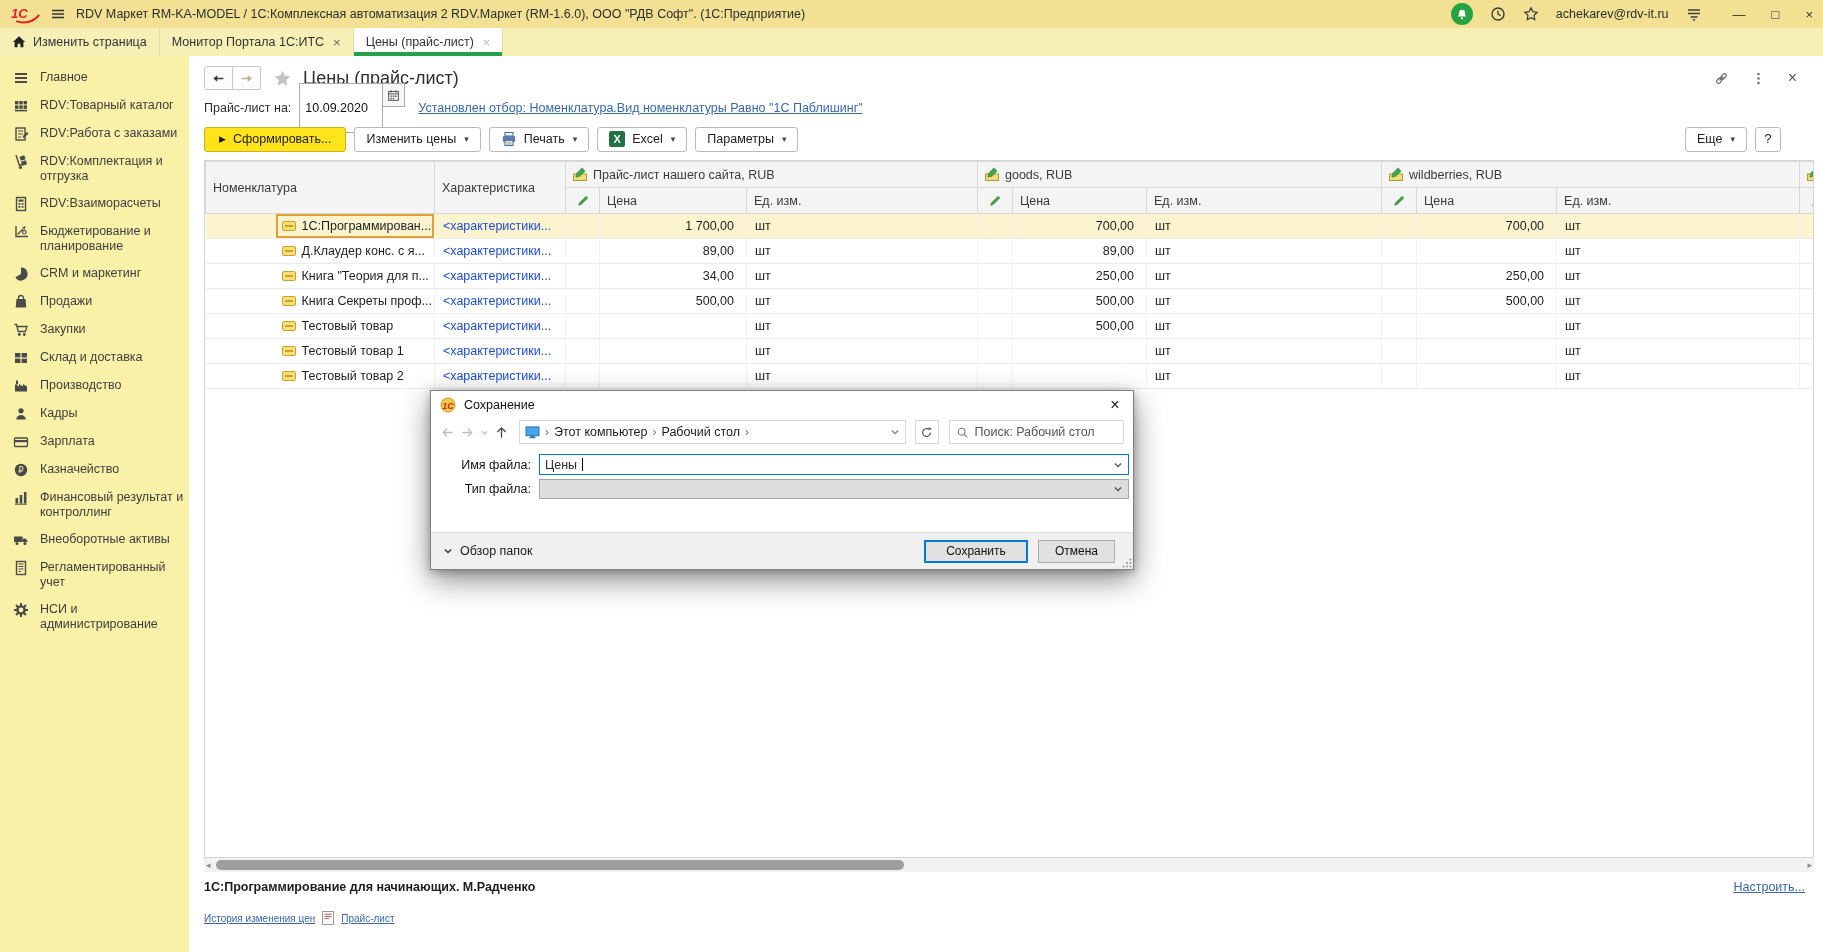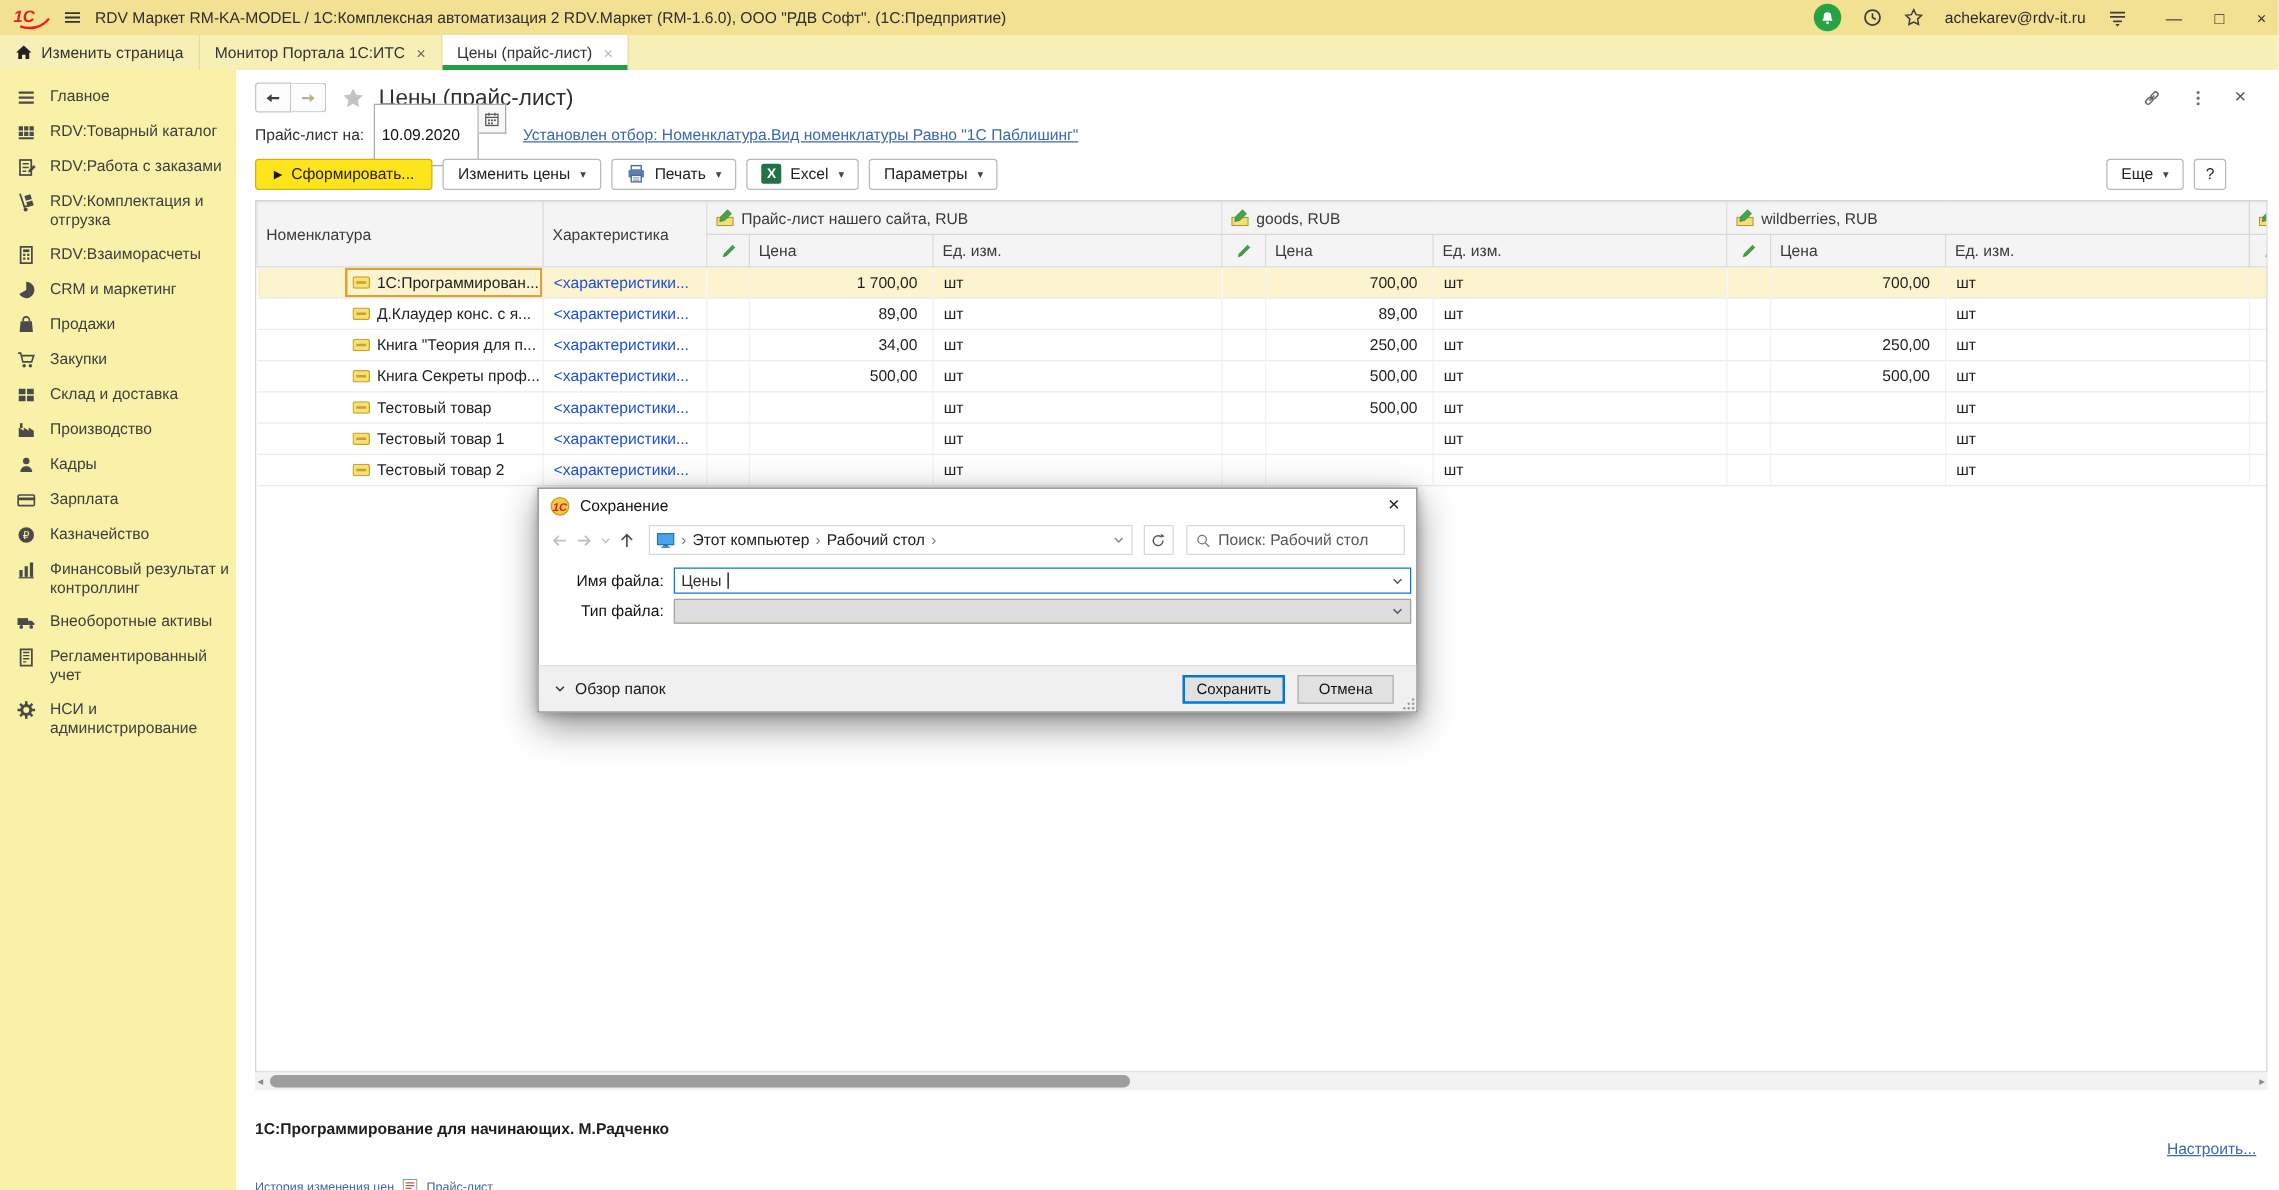--- a/index.html
+++ b/index.html
@@ -86,21 +86,21 @@
   .grid td.char{color:#1d4ed8;}
   .grid td.price{text-align:right;padding-right:12px;}
   .grid tr.sel td{background:#FCF3CF;margin-top:48px;}
 
   
   .hscroll{margin-left:15px;width:1610px;height:14px;background:#F2F2F2;position:relative;margin-top:0;display:flex;align-items:center;justify-content:space-between;padding:0 2px;box-sizing:border-box;}
   .hs-arrow{font-size:9px;color:#8a8a8a;line-height:1;}
   .hs-thumb{position:absolute;left:12px;width:688px;top:2px;bottom:2px;background:#9E9E9E;border-radius:7px;cursor:pointer;}
   .status-row{display:flex;align-items:center;margin:8px 10px 0 15px;font-size:12.5px;}
   .status-row b{font-weight:bold;color:#1d1d1d;}
-  .status-row a{margin-left:auto;margin-right:8px;margin-top:32px;}
+  .status-row a{margin-left:auto;margin-right:8px;}
   .links-row{display:flex;align-items:center;gap:7px;margin:17px 10px 0 15px;font-size:10px;}
   .doc-ic{width:12px;height:14px;}
 
   
   .dialog{position:absolute;left:430px;top:390px;width:704px;height:180px;background:#fff;border:1px solid #7F7F7F;
           box-shadow:0 10px 28px rgba(0,0,0,.45), 0 2px 8px rgba(0,0,0,.25);z-index:50;font-size:12.5px;box-sizing:border-box;}
   .dlg-title{height:27px;display:flex;align-items:center;gap:8px;padding:0 3px 0 9px;}
   .dlg-title .ic{width:16px;height:16px;}
   .dlg-title-text{font-size:12.5px;color:#111;}
   .dlg-close{margin-left:auto;width:30px;height:24px;display:flex;align-items:center;justify-content:center;font-size:16px;color:#222;cursor:pointer;}
@@ -121,21 +121,21 @@
   .frow label{width:100px;text-align:right;padding-right:8px;color:#111;flex:none;}
   .fname{width:590px;height:21px;border:1px solid #0078D7;display:flex;align-items:center;padding:0 5px;box-sizing:border-box;position:relative;}
   .fname .caret{width:1px;height:13px;background:#000;margin-left:5px;}
   .combo-dd{margin-left:auto;color:#555;width:10px;height:10px;}
   .ftype{width:590px;height:20px;background:#DDDDDD;border:1px solid #A5A5A5;display:flex;align-items:center;padding:0 5px;box-sizing:border-box;}
   .dlg-bottom{position:absolute;left:0;right:0;bottom:0;height:36px;background:#F0F0F0;border-top:1px solid #DFDFDF;display:flex;align-items:center;padding:0 12px;gap:10px;}
   .browse{display:flex;align-items:center;gap:7px;color:#1a1a1a;cursor:pointer;}
   .browse .ic{width:10px;height:10px;color:#333;}
   .dlg-spacer{flex:1;}
   .wbtn{height:23px;background:#E1E1E1;border:1px solid #ADADAD;font-size:12px;font-family:"Liberation Sans",sans-serif;color:#111;cursor:pointer;}
-  .wbtn.default{width:82px;border:2px solid #0078D7;}
+  .wbtn.default{width:104px;border:2px solid #0078D7;}
   .wbtn.cancel{width:77px;margin-right:6px;}
   .grip{position:absolute;right:1px;bottom:1px;width:10px;height:10px;color:#9a9a9a;}
 </style>
 </head>
 <body>
 
 <div class="titlebar">
   <span class="ic logo1c">
       <svg viewBox="0 0 34 24">
         <text x="1" y="16" font-size="15" font-weight="bold" font-style="italic" fill="#E31E24" font-family="Liberation Sans, sans-serif">1С</text>
@@ -257,20 +257,31 @@
             <rect x="5.5" y="3.5" width="5" height="2.2" fill="currentColor"></rect>
             <g fill="currentColor">
               <rect x="5.5" y="7" width="1.8" height="1.8"></rect>
               <rect x="8.7" y="7" width="1.8" height="1.8"></rect>
               <rect x="5.5" y="10" width="1.8" height="1.8"></rect>
               <rect x="8.7" y="10" width="1.8" height="1.8"></rect>
             </g>
           </svg>
         </span>
         <span class="sb-label">RDV:Взаиморасчеты</span>
+      </div>
+      <div class="sb-item">
+        <span class="ic">
+          <svg viewBox="0 0 16 16">
+            <path d="M3 2v10.5h12" fill="none" stroke="currentColor" stroke-width="1.4"></path>
+            <path d="M4.5 10.5l5.5-5.5" stroke="currentColor" stroke-width="1.3" fill="none"></path>
+            <path d="M9.2 3.3l3.5-1.2-1.2 3.5z" fill="currentColor"></path>
+            <circle cx="11.3" cy="8.2" r="1.8" fill="none" stroke="currentColor" stroke-width="1.1"></circle>
+          </svg>
+        </span>
+        <span class="sb-label">Бюджетирование и планирование</span>
       </div>
       <div class="sb-item">
         <span class="ic">
           <svg viewBox="0 0 16 16">
             <path d="M8 8V1.5A6.5 6.5 0 1 1 2.4 11.2z" fill="currentColor"></path>
           </svg>
         </span>
         <span class="sb-label">CRM и маркетинг</span>
       </div>
       <div class="sb-item">

